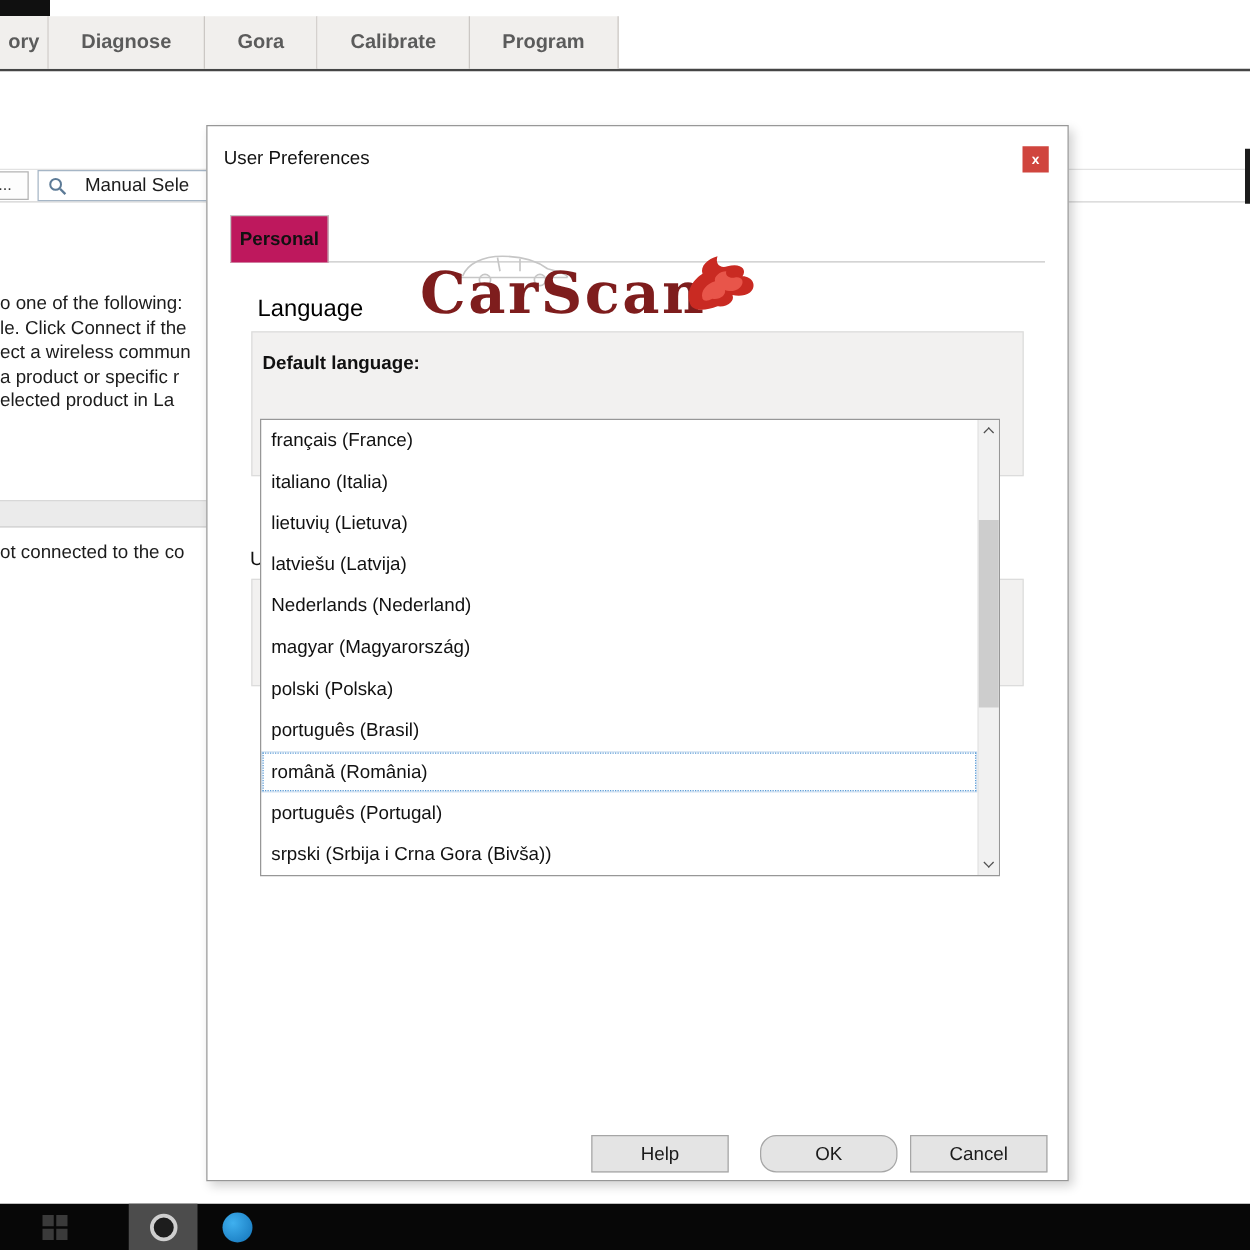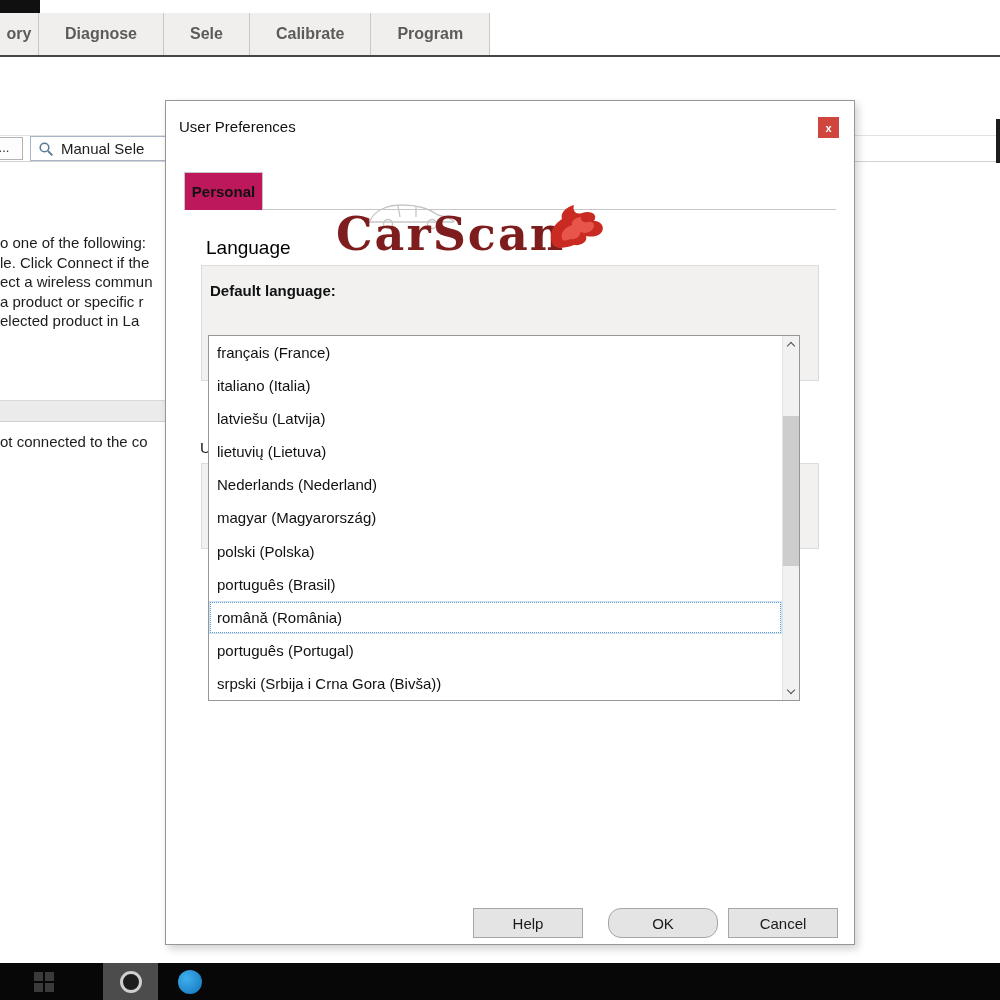--- a/index.html
+++ b/index.html
@@ -8,21 +8,21 @@
 
   
   .corner-black { position: absolute; left: 0; top: 0; width: 40px; height: 13px; background: #101010; }
   .tabbar { position: absolute; left: 0; top: 13px; width: 100%; height: 44px; background: #ffffff; border-bottom: 2px solid #454545; display: flex; }
   .tab { height: 100%; display: flex; align-items: center; justify-content: center; background: #f1efed; border-right: 1px solid #cbc7c4; color: #5b5b5b; font-weight: bold; font-size: 16px; padding: 0 26px; }
   .tab.cut { width: 39px; padding: 0; overflow: hidden; }
 
   
   .row2 { position: absolute; left: 0; top: 135px; width: 100%; height: 27px; background: #ffffff; border-top: 1px solid #e2e2e2; border-bottom: 1px solid #d2d2d2; }
   .ellipsis-btn { position: absolute; left: -15px; top: 137px; width: 38px; height: 23px; background: #fdfdfd; border: 1px solid #b3b3b3; font-size: 13px; color: #333; text-align: center; line-height: 20px; }
-  .manual-btn { position: absolute; left: 30px; top: 136px; width: 152px; height: 25px; background: #ffffff; border: 1px solid #a6b6c6; display: flex; align-items: center; gap: 7px; padding: 0 7px; font-size: 15px; color: #1c1c1c; }
+  .manual-btn { position: absolute; left: 30px; top: 136px; width: 152px; height: 25px; background: #ffffff; border: 1px solid #a6b6c6; display: flex; align-items: center; gap: 14px; padding: 0 7px; font-size: 15px; color: #1c1c1c; }
   .right-edge { position: absolute; right: 0; top: 119px; width: 4px; height: 44px; background: #1c1c1c; }
 
   
   .bg-text { position: absolute; left: 0; top: 233px; width: 168px; font-size: 15px; color: #1c1c1c; line-height: 19.5px; white-space: nowrap; overflow: hidden; }
   .bg-bar { position: absolute; left: 0; top: 400px; width: 170px; height: 22px; background: #ebebeb; border-top: 1px solid #d8d8d8; border-bottom: 1px solid #cfcfcf; }
   .bg-status { position: absolute; left: 0; top: 433px; width: 168px; font-size: 15px; color: #1c1c1c; white-space: nowrap; overflow: hidden; }
 
   
   .dialog { position: absolute; left: 165px; top: 100px; width: 690px; height: 845px; background: #ffffff; border: 1px solid #979797; box-shadow: 3px 4px 8px rgba(0,0,0,0.18); z-index: 10; }
   .dlg-title { position: absolute; left: 13px; top: 17px; font-size: 15px; color: #111; }
@@ -73,21 +73,21 @@
 </head>
 <body>
 
 <div class="screen">
 
   <div class="corner-black"></div>
 
   <div class="tabbar">
     <div class="tab cut">ory</div>
     <div class="tab">Diagnose</div>
-    <div class="tab">Sele</div>
+    <div class="tab">Gora</div>
     <div class="tab">Calibrate</div>
     <div class="tab">Program</div>
   </div>
 
   <div class="row2"></div>
   <div class="ellipsis-btn">...</div>
   <div class="manual-btn">
     <span style="display:flex;">
       <svg width="16" height="16" viewBox="0 0 16 16">
           <circle cx="6.5" cy="6.5" r="4.3" fill="none" stroke="#5c7a96" stroke-width="1.6"></circle>
@@ -140,22 +140,22 @@
       <div class="gb-label">Default language:</div>
     </div>
 
     <div class="partial-label">U</div>
     <div class="groupbox2"></div>
 
     <div class="droplist">
       <div class="dl-items">
         <div class="dl-item">français (France)</div>
         <div class="dl-item">italiano (Italia)</div>
+        <div class="dl-item">lietuvių (Lietuva)</div>
         <div class="dl-item">latviešu (Latvija)</div>
-        <div class="dl-item">lietuvių (Lietuva)</div>
         <div class="dl-item">Nederlands (Nederland)</div>
         <div class="dl-item">magyar (Magyarország)</div>
         <div class="dl-item">polski (Polska)</div>
         <div class="dl-item">português (Brasil)</div>
         <div class="dl-item focused">română (România)</div>
         <div class="dl-item">português (Portugal)</div>
         <div class="dl-item">srpski (Srbija i Crna Gora (Bivša))</div>
       </div>
       <div class="sb">
         <div class="sb-btn sb-up">

